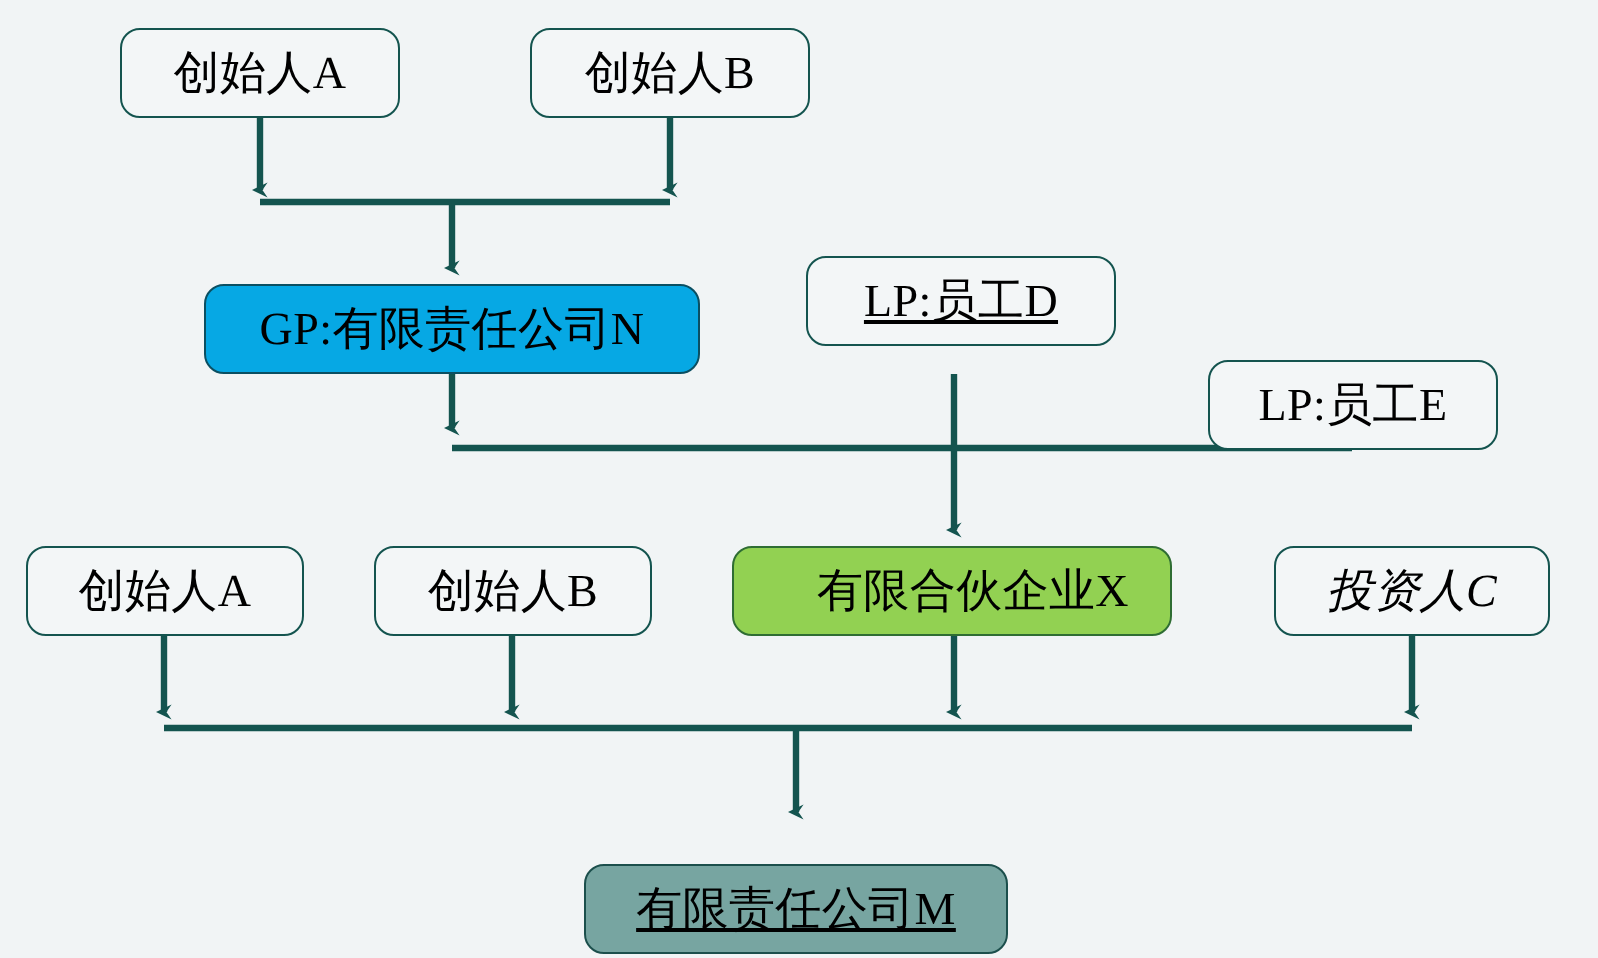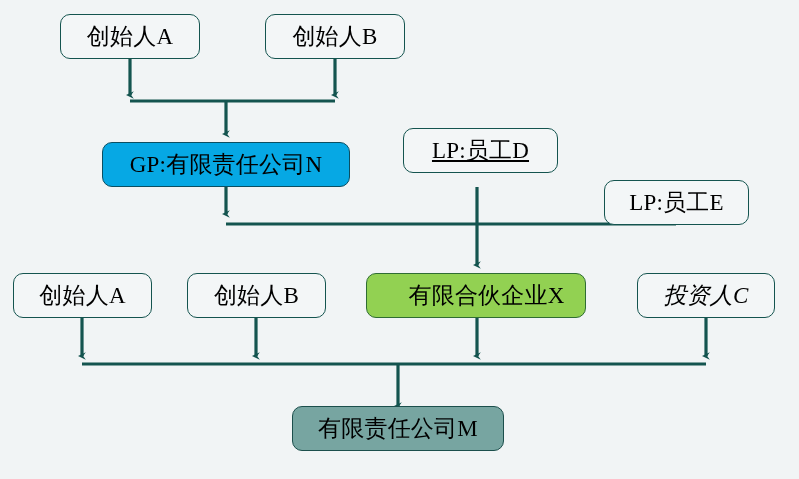--- a/index.html
+++ b/index.html
@@ -149,17 +149,17 @@
   </div>
 
   <div class="node-box green" style="left:366px; top:273px; width:220px; height:45px;padding-left:21px;">
     <span class="node-label">有限合伙企业X</span>
   </div>
 
   <div class="node-box plain" style="left:637px; top:273px; width:138px; height:45px;font-style:italic;">
     <span class="node-label">投资人C</span>
   </div>
 
-  <div class="node-box teal" style="left:292px; top:406px; width:212px; height:45px;">
+  <div class="node-box teal" style="left:292px; top:432px; width:212px; height:45px;text-decoration:underline;">
     <span class="node-label">有限责任公司M</span>
   </div>
 
 </div>
 
 </body></html>

